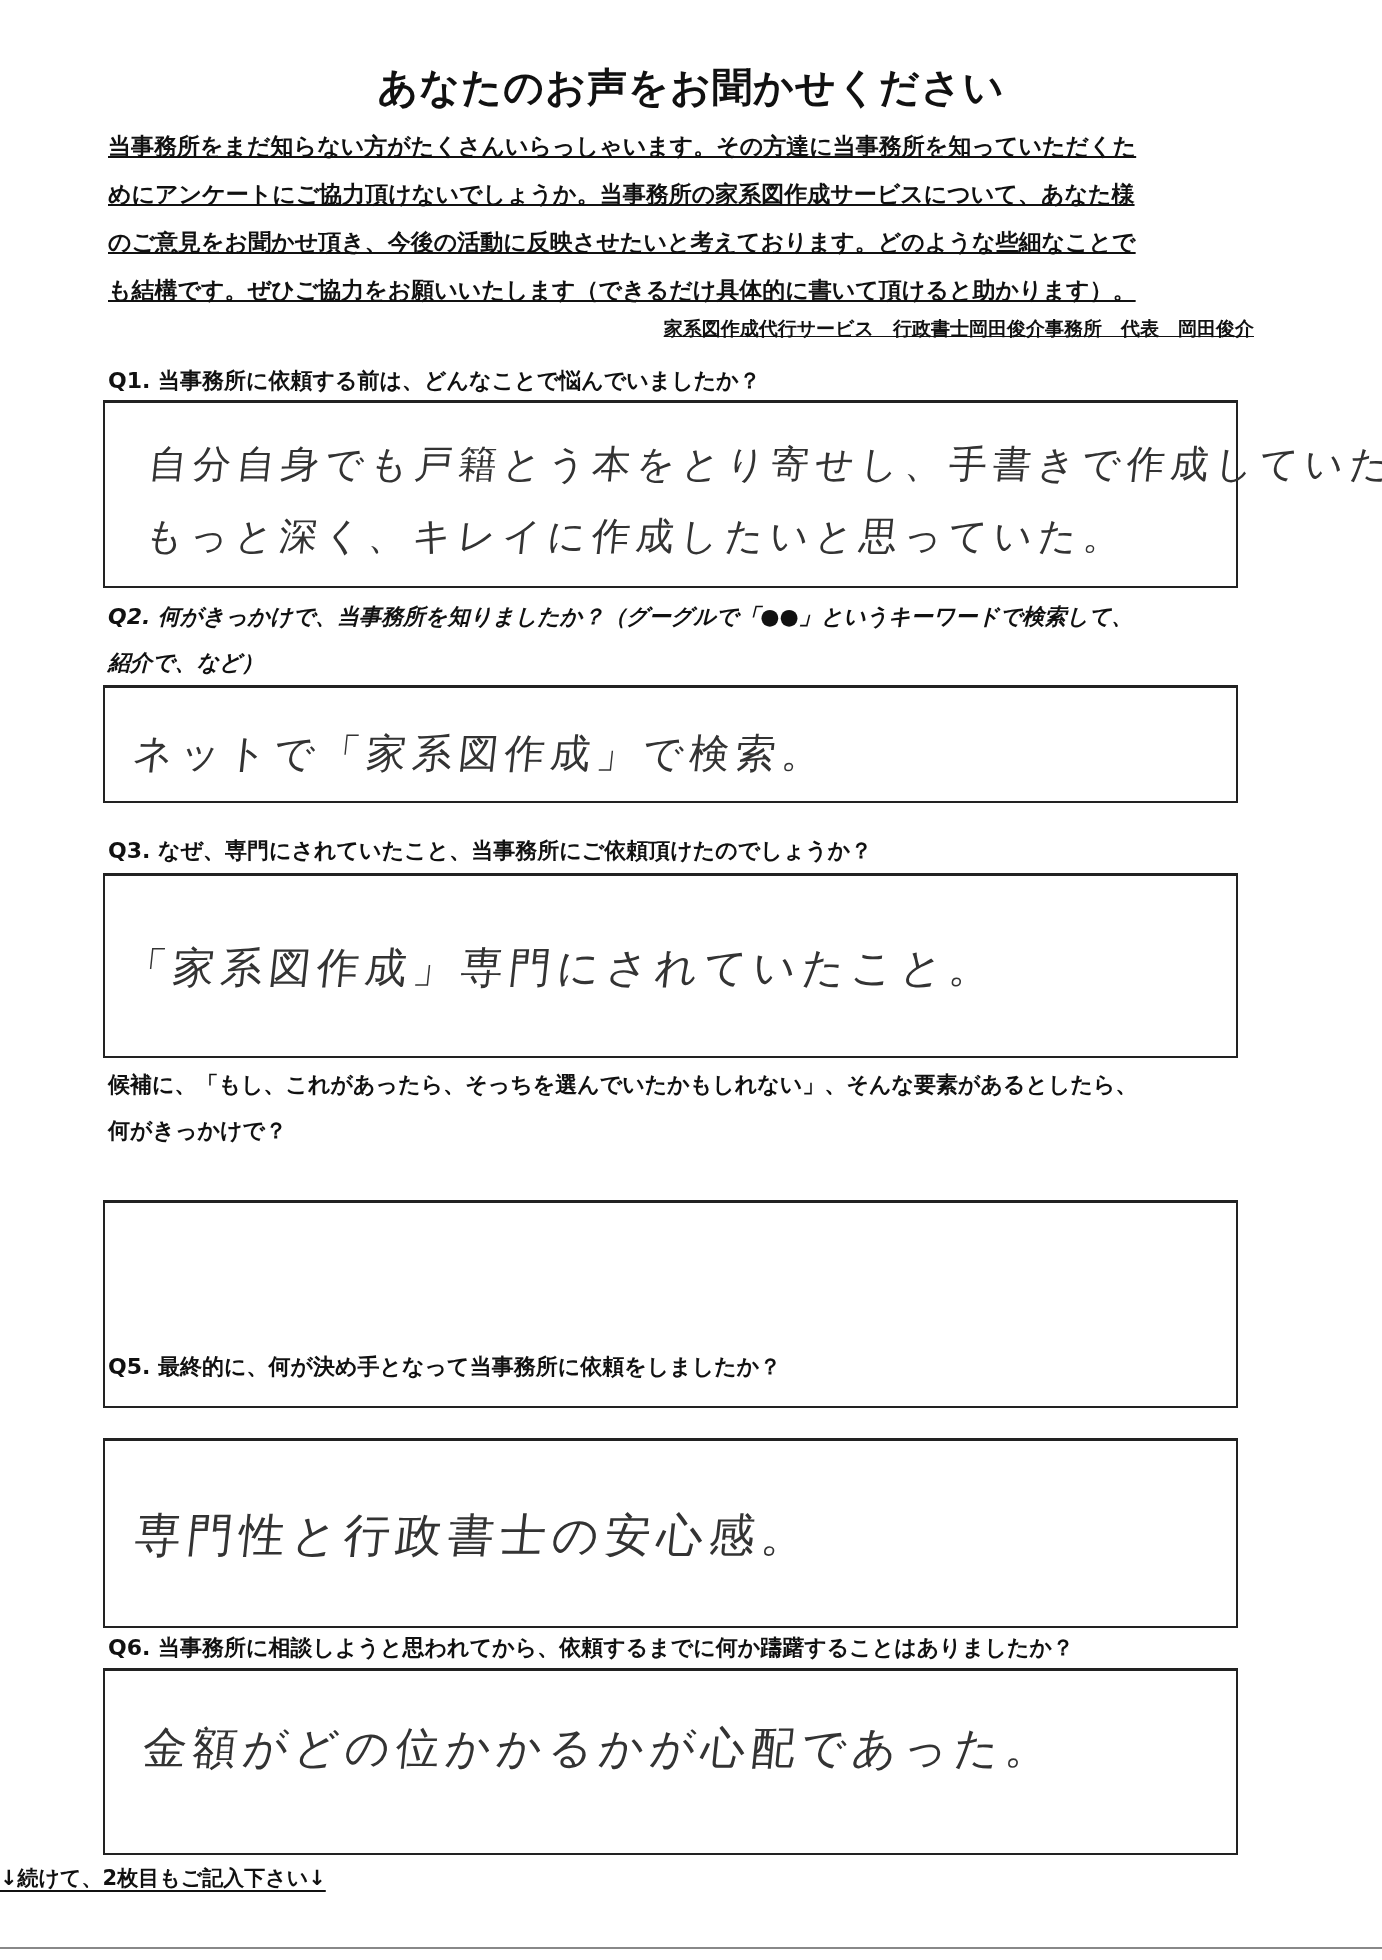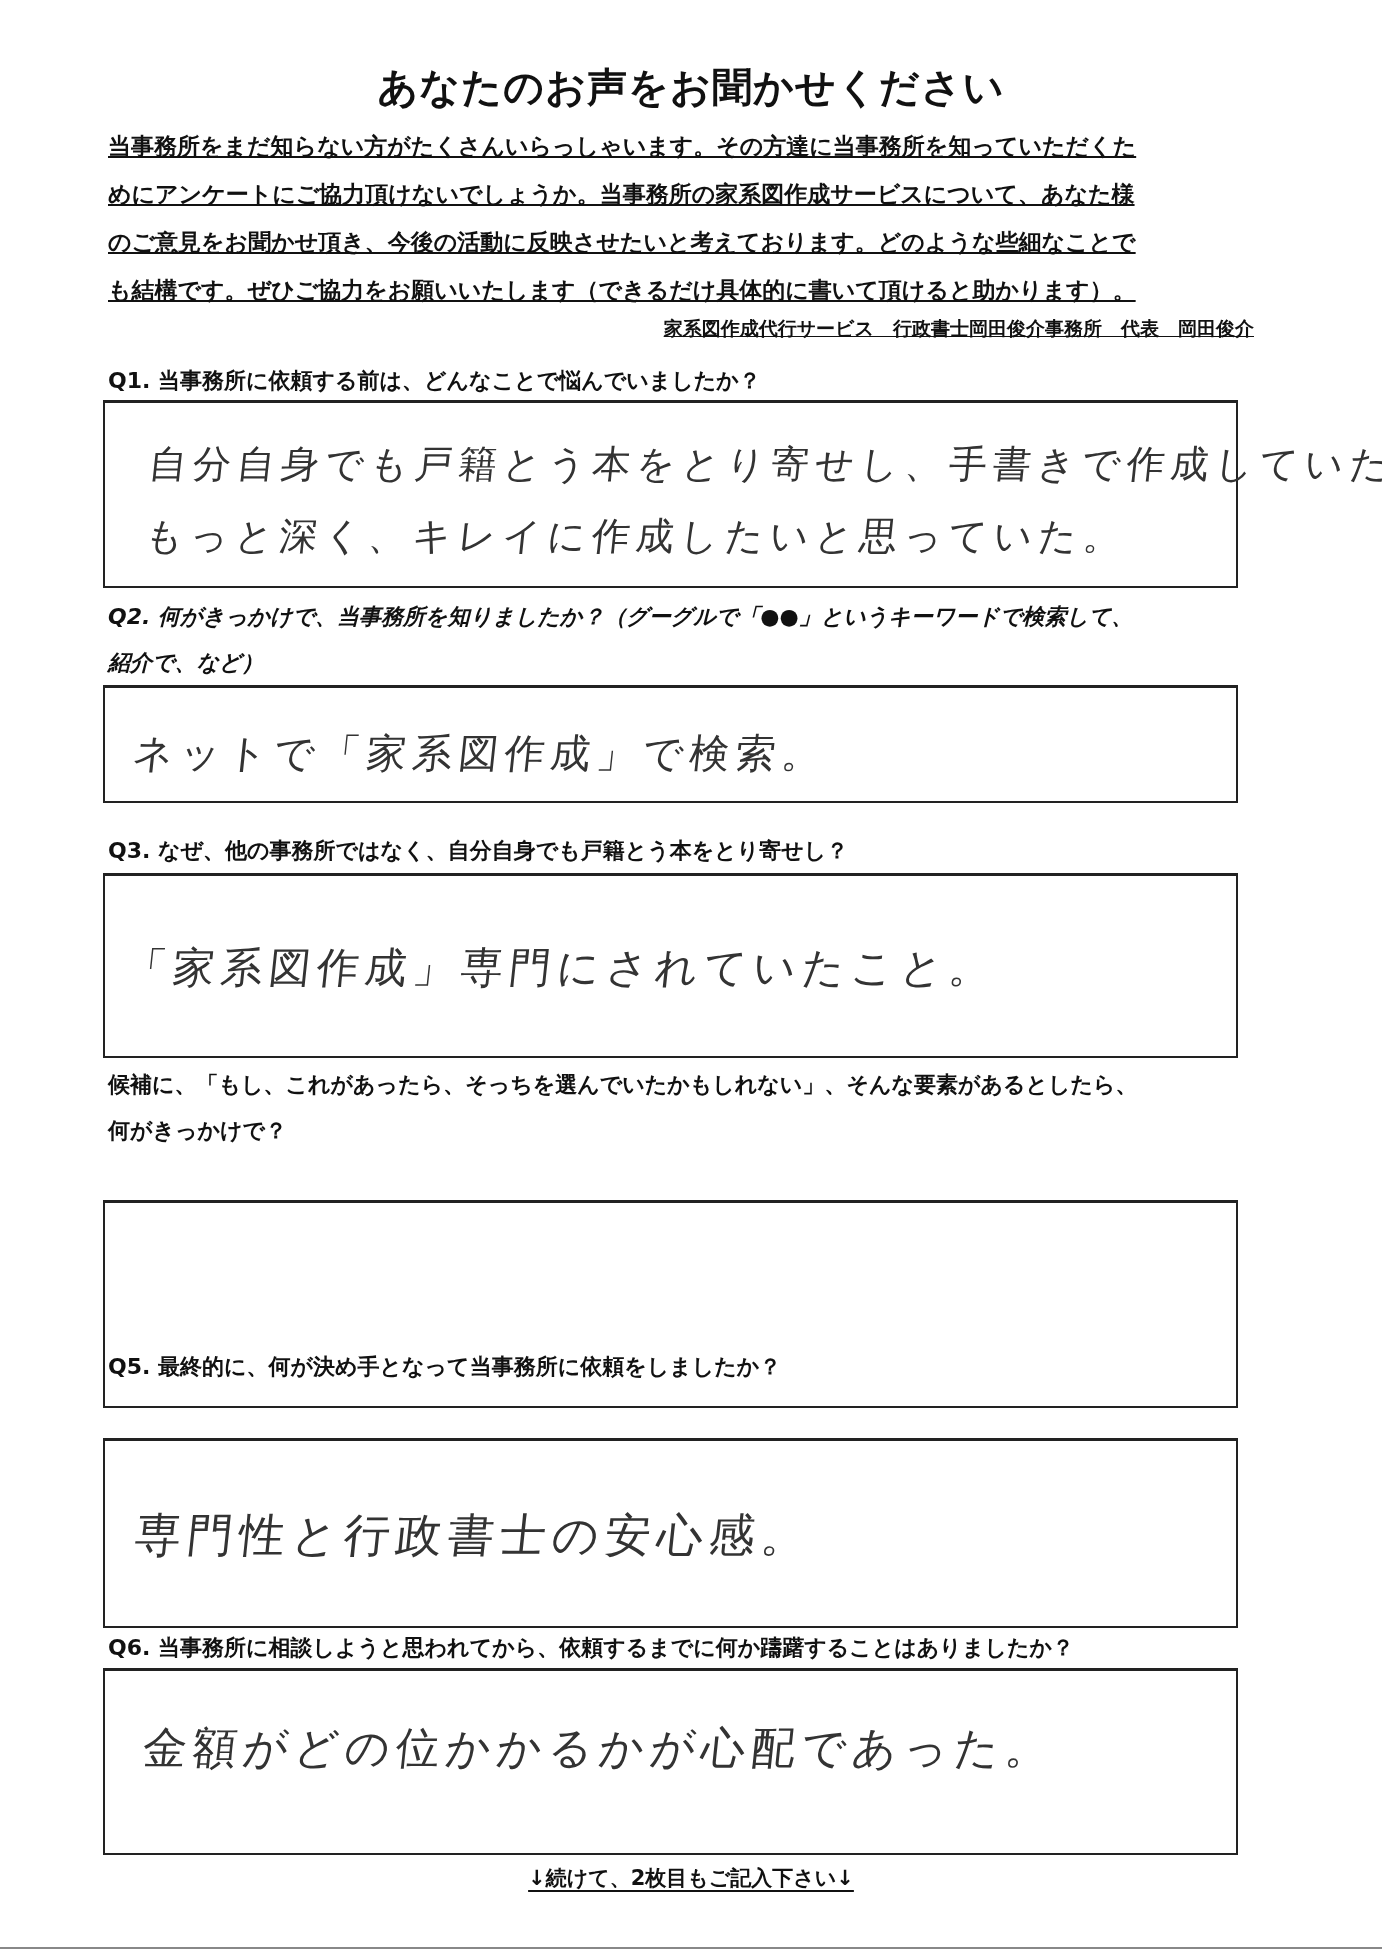--- a/index.html
+++ b/index.html
@@ -8,21 +8,21 @@
   .title { position: absolute; top: 44px; left: 0; width: 1382px; text-align: center;
            font-size: 40px; font-weight: bold; letter-spacing: 1px; margin-top: 16px; }
   .intro { position: absolute; top: 122px; left: 108px; width: 1150px;
            font-size: 23px; font-weight: bold; line-height: 48px; text-decoration: underline; }
   .intro p { margin: 0; white-space: nowrap; }
   .sig { position: absolute; top: 316px; right: 128px; font-size: 19px; font-weight: bold; white-space: nowrap; text-decoration: underline; }
   .q { position: absolute; left: 108px; font-size: 22px; font-weight: bold; line-height: 46px; white-space: nowrap; }
   .box { position: absolute; left: 103px; width: 1131px; border: 2px solid #222; border-top-width: 3px; background: #fff; }
   .hand { position: absolute; font-family: "DejaVu Serif", serif; font-size: 40px; font-weight: normal;
           color: #333; letter-spacing: 6px; white-space: nowrap; transform: skewX(-6deg); }
-  .footer { position: absolute; top: 1864px; left: 0; width: 1382px; text-align: center; }
+  .footer { position: absolute; top: 1864px; left: 0; width: 1382px; text-align: left; }
   .footer span { font-size: 21px; font-weight: bold; text-decoration: underline; text-underline-offset: 5px; }
   .bottom-rule { position: absolute; top: 1947px; left: 0; width: 1382px; height: 2px; background: #888; }
 </style>
 </head>
 <body>
 
 <div class="title">あなたのお声をお聞かせください</div>
 
 <div class="intro">
   <p>当事務所をまだ知らない方がたくさんいらっしゃいます。その方達に当事務所を知っていただくた</p>
@@ -39,21 +39,21 @@
 </div>
 
 <div class="q" style="top:594px;font-style:italic;">
   <div>Q2. 何がきっかけで、当事務所を知りましたか？（グーグルで「●●」というキーワードで検索して、</div>
   <div>紹介で、など）</div>
 </div>
 <div class="box" style="top:685px; height:113px;">
   <div class="hand" style="top:38px; left:28px;">ネットで「家系図作成」で検索。</div>
 </div>
 
-<div class="q" style="top:828px;">Q3. なぜ、他の事務所ではなく、自分自身でも戸籍とう本をとり寄せし？</div>
+<div class="q" style="top:828px;">Q3. なぜ、専門にされていたこと、当事務所にご依頼頂けたのでしょうか？</div>
 <div class="box" style="top:873px; height:180px;">
   <div class="hand" style="top:64px; left:20px; font-size:42px;">「家系図作成」専門にされていたこと。</div>
 </div>
 
 <div class="q" style="top:1062px;">
   <div>候補に、「もし、これがあったら、そっちを選んでいたかもしれない」、そんな要素があるとしたら、</div>
   <div>何がきっかけで？</div>
 </div>
 <div class="box" style="top:1200px; height:203px;"></div>
 

